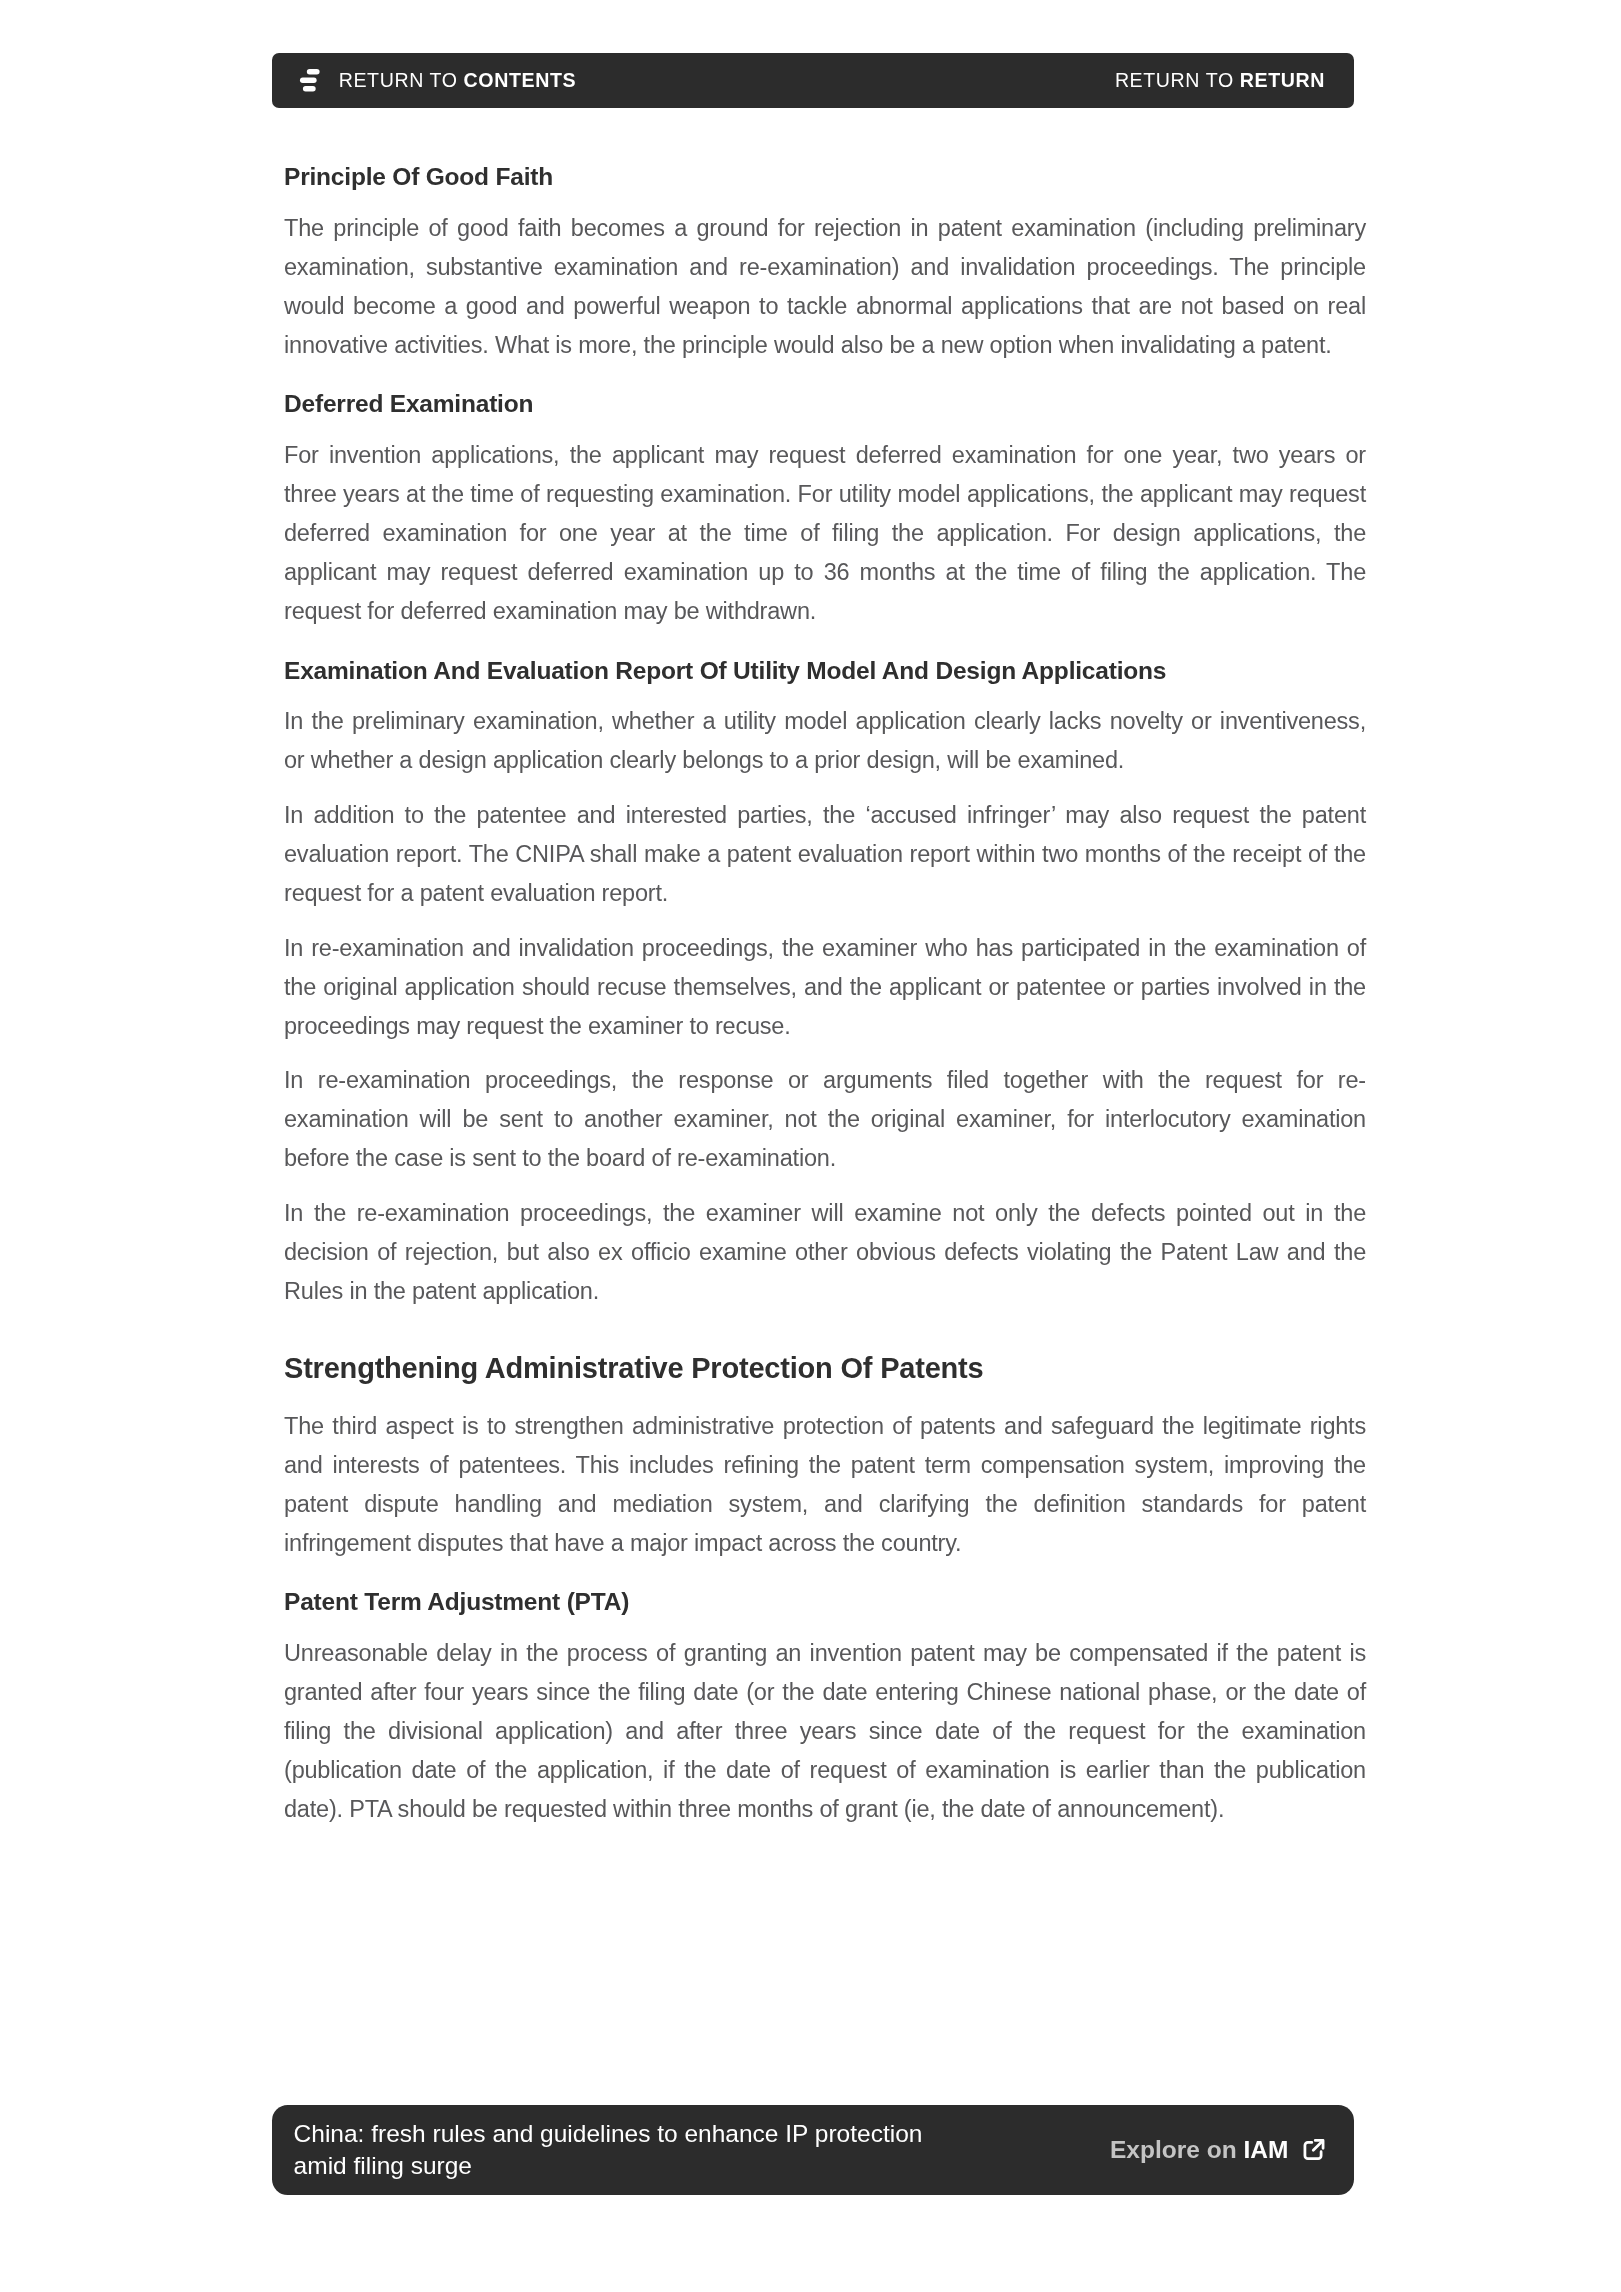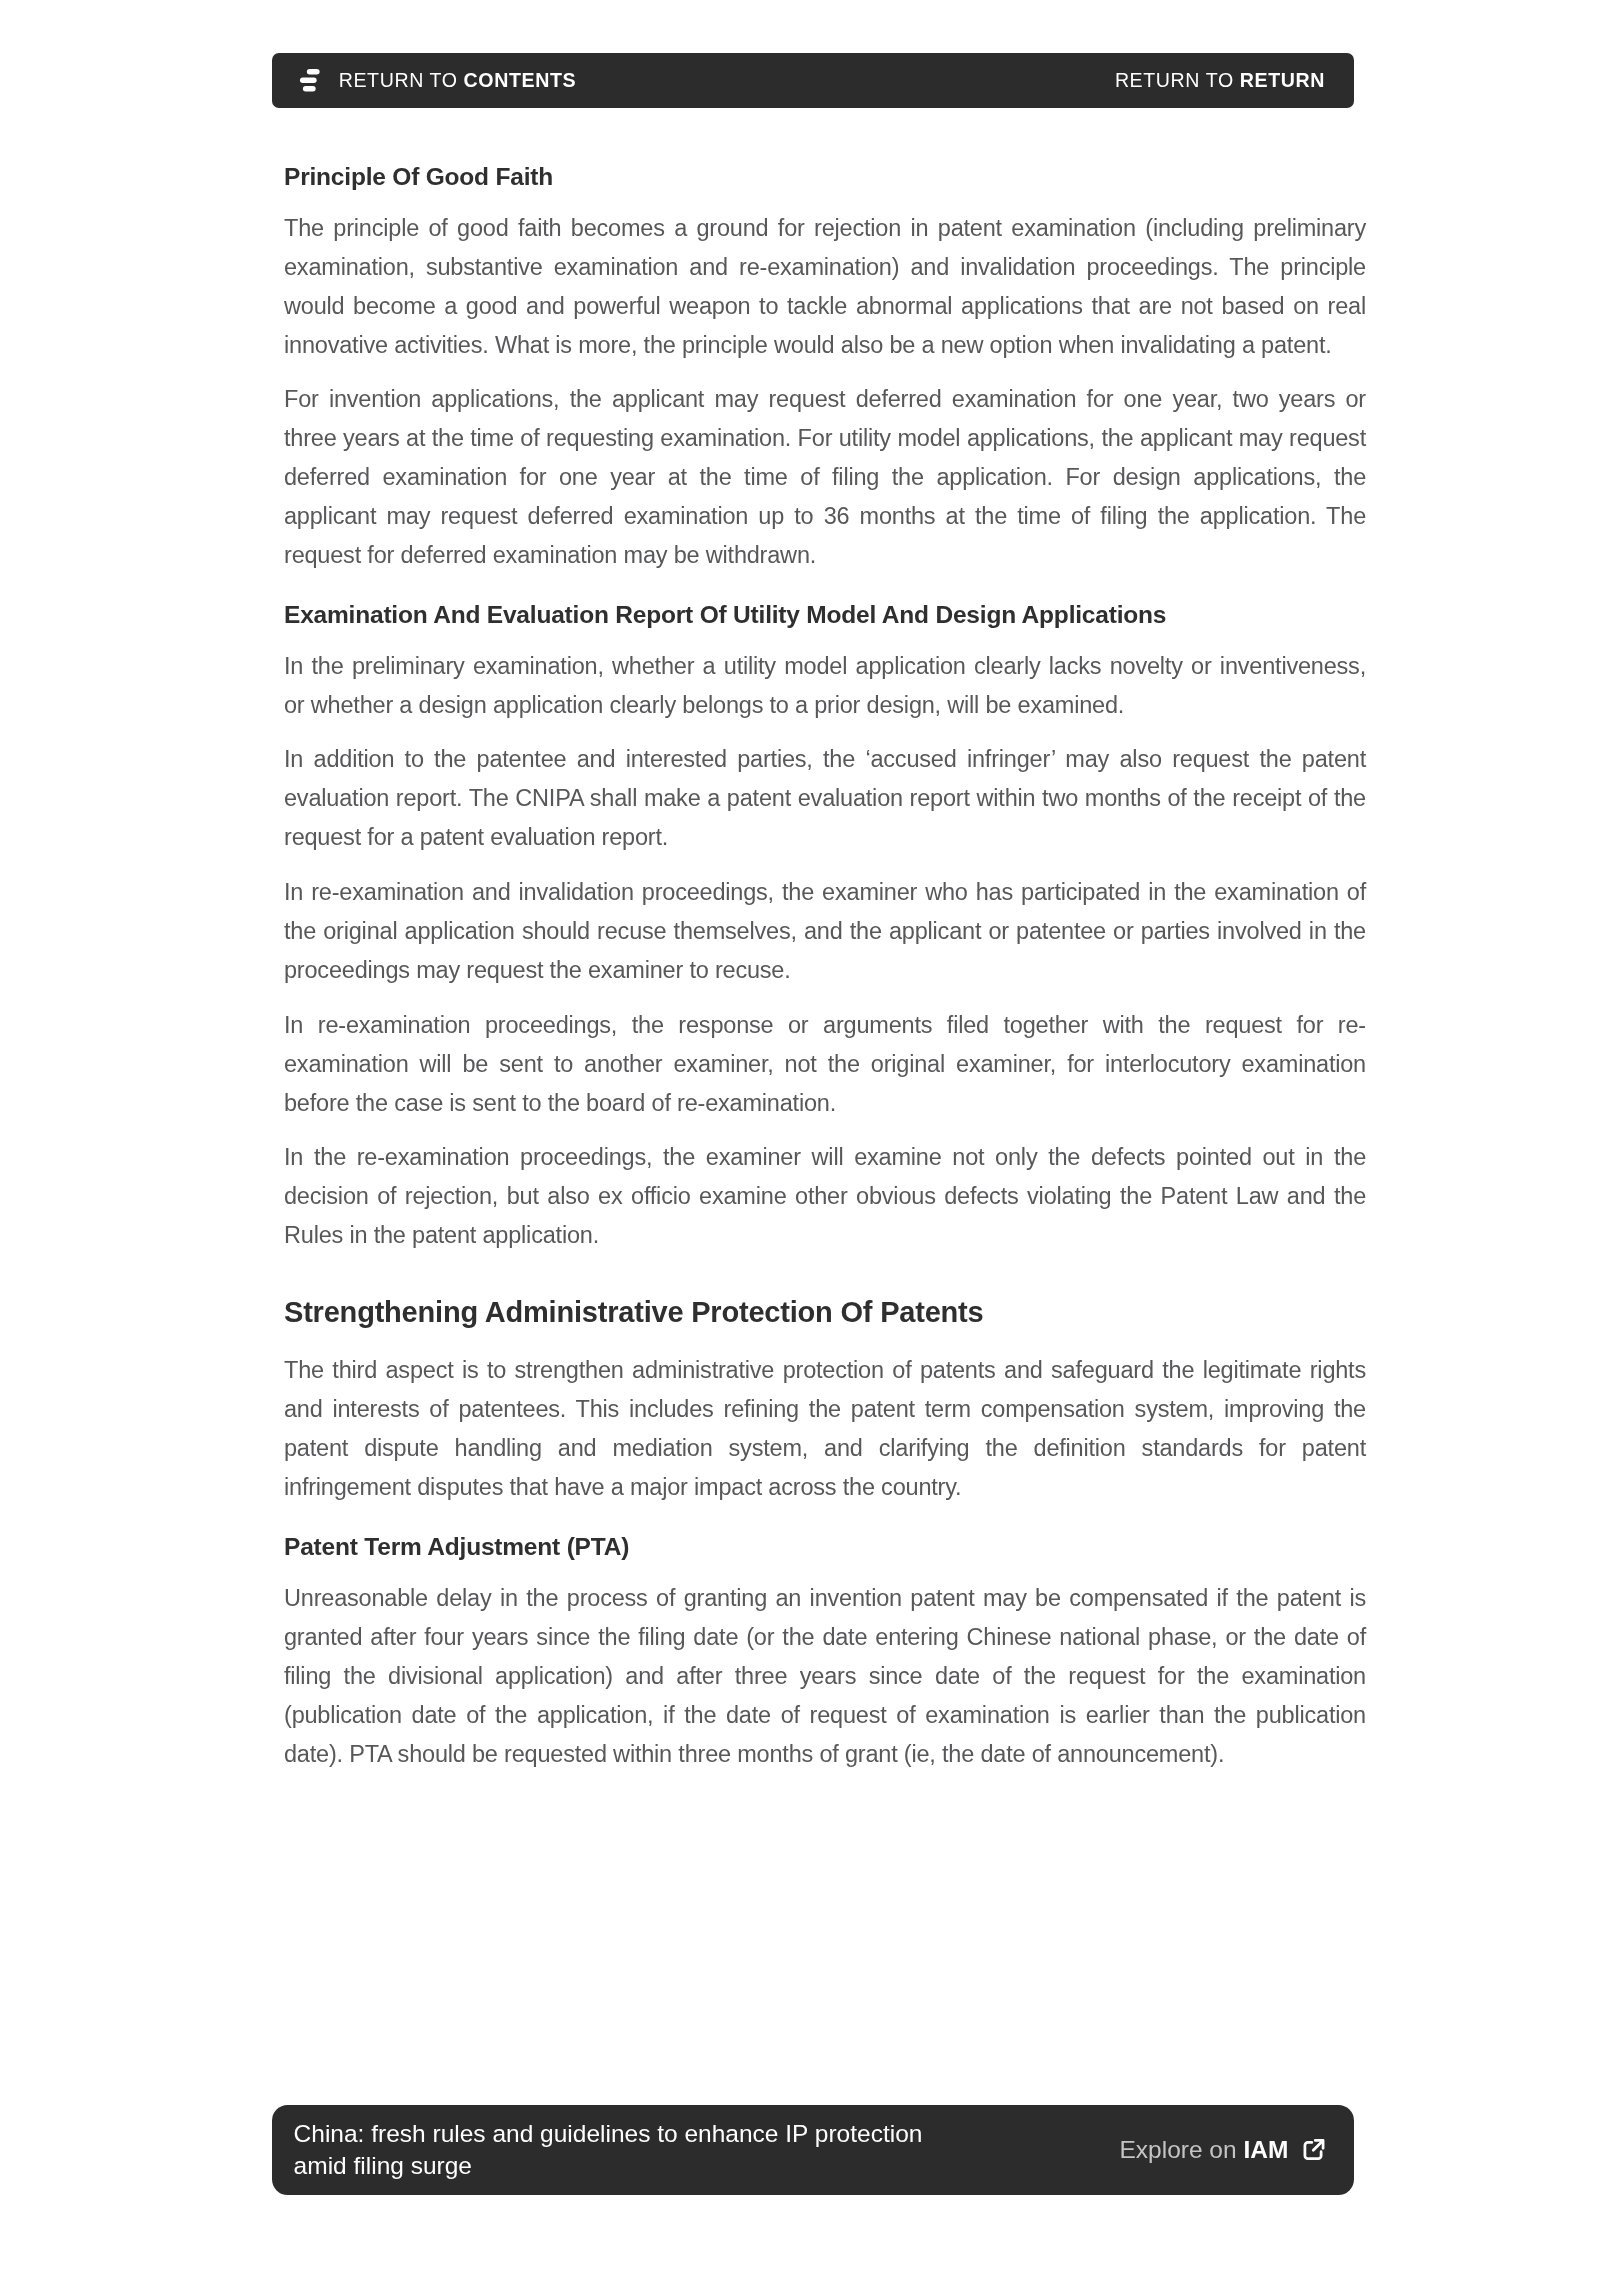--- a/index.html
+++ b/index.html
@@ -89,21 +89,21 @@
     font-weight: 400;
     color: #ffffff;
   }
   .footer-link {
     display: flex;
     align-items: center;
     font-size: 24.5px;
     white-space: nowrap;
     cursor: pointer;
   }
-  .footer-link .muted { color: #c4c4c4; font-weight: 400; }
+  .footer-link .muted { color: #c4c4c4; font-weight: 700; }
   .footer-link .bold-part { color: #ffffff; font-weight: 700; margin-left: 6.9px; }
   .ext-icon-box { display: inline-flex; margin-left: 12.7px; }
 </style>
 </head>
 <body>
 
 <div class="ribbon header">
   <div class="bar-group">
     <span class="contents-icon-box">
       <svg width="26.5" height="24.5" viewBox="0 0 27 25" aria-hidden="true">
@@ -122,20 +122,21 @@
 </div>
 
 <div class="content">
 
   <div class="sec">
     <h3>Principle Of Good Faith</h3>
     <p>The principle of good faith becomes a ground for rejection in patent examination (including preliminary examination, substantive examination and re-examination) and invalidation proceedings. The principle would become a good and powerful weapon to tackle abnormal applications that are not based on real innovative activities. What is more, the principle would also be a new option when invalidating a patent.</p>
   </div>
 
   <div class="sec">
+    <h3>Deferred Examination</h3>
     <p>For invention applications, the applicant may request deferred examination for one year, two years or three years at the time of requesting examination. For utility model applications, the applicant may request deferred examination for one year at the time of filing the application. For design applications, the applicant may request deferred examination up to 36 months at the time of filing the application. The request for deferred examination may be withdrawn.</p>
   </div>
 
   <div class="sec">
     <h3>Examination And Evaluation Report Of Utility Model And Design Applications</h3>
     <p>In the preliminary examination, whether a utility model application clearly lacks novelty or inventiveness, or whether a design application clearly belongs to a prior design, will be examined.</p>
     <p>In addition to the patentee and interested parties, the ‘accused infringer’ may also request the patent evaluation report. The CNIPA shall make a patent evaluation report within two months of the receipt of the request for a patent evaluation report.</p>
   </div>
 
   <div class="sec">

